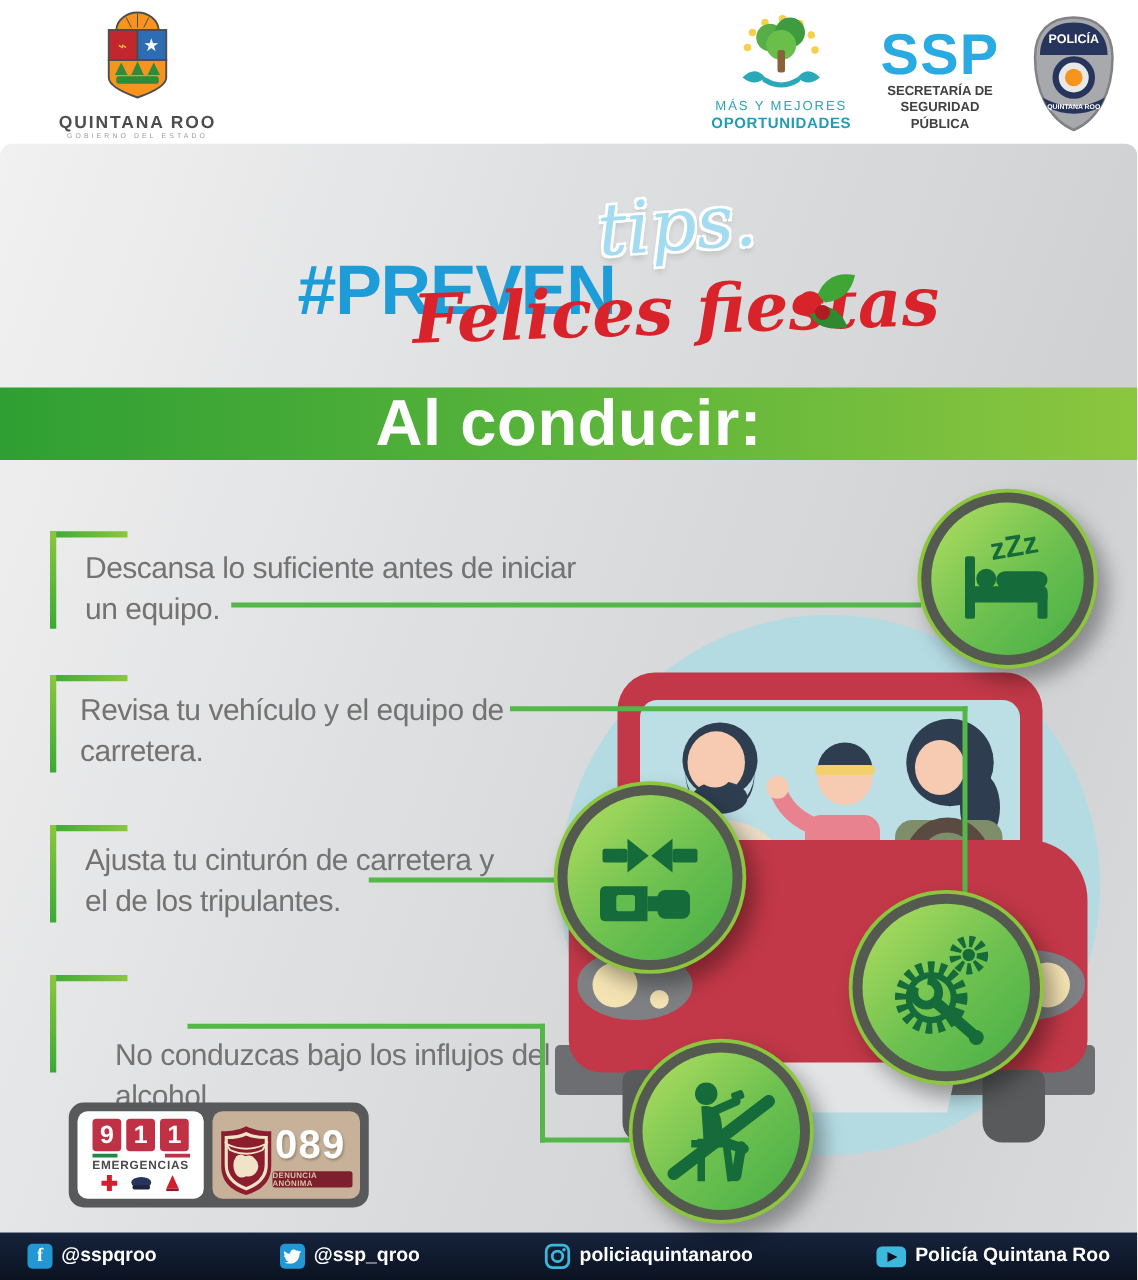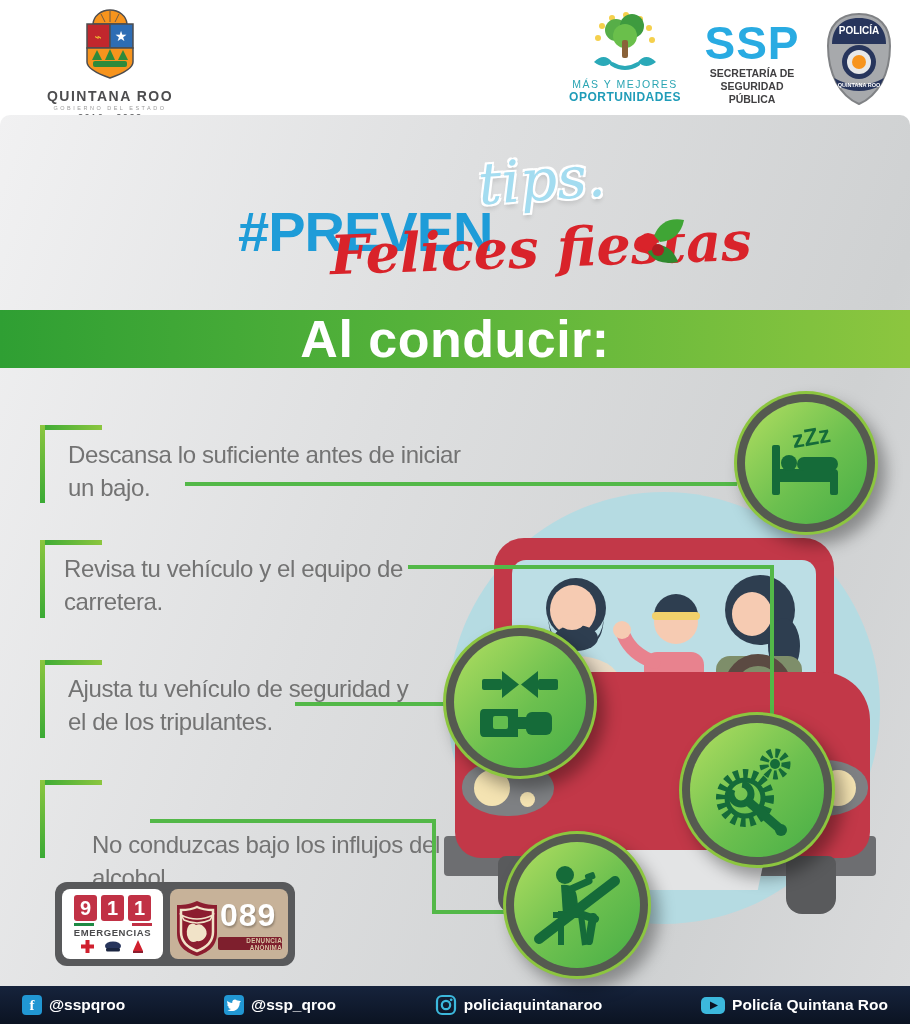--- a/index.html
+++ b/index.html
@@ -65,21 +65,21 @@
   .card911{flex:1;background:#fff;border-radius:8px;display:flex;flex-direction:column;
            align-items:center;padding-top:6px;box-sizing:border-box;}
   .digits{display:flex;gap:4px;}
   .digit{width:23px;height:26px;background:#c13145;border-radius:3px;color:#fff;font-weight:bold;
          font-size:20px;display:flex;align-items:center;justify-content:center;}
   .flagline{display:flex;width:78px;justify-content:space-between;margin-top:2px;}
   .fl-g{width:20px;height:3px;background:#1e8a44;}
   .fl-r{width:20px;height:3px;background:#c13145;}
   .emg-lbl{font-size:9.5px;font-weight:bold;color:#4a4a4c;letter-spacing:.6px;margin-top:1px;}
   .mini-icons{display:flex;gap:10px;margin-top:2px;align-items:center;}
-  .card089{width:118px;background:#c7b299;border-radius:8px;position:relative;text-align:right;}
+  .card089{width:118px;background:#c7b299;border-radius:8px;position:relative;}
   .n089{position:absolute;left:50px;top:8px;color:#fff;font-weight:bold;font-size:32px;letter-spacing:1px;
         text-shadow:1px 2px 2px rgba(0,0,0,.25);}
   .lbl089{position:absolute;left:48px;bottom:9px;width:64px;height:13px;background:#7e1f2d;border-radius:2px;
           color:#d9c5a5;font-size:6.3px;font-weight:bold;display:flex;align-items:center;justify-content:center;
           letter-spacing:.3px;}
 
   
   .footer{left:0;top:986px;width:910px;height:38px;background:linear-gradient(#16233c,#0b1322);
           display:flex;align-items:center;justify-content:space-between;padding:0 22px;box-sizing:border-box;}
   .f-item{display:flex;align-items:center;gap:7px;color:#fff;font-weight:bold;font-size:15.5px;white-space:nowrap;}
@@ -171,34 +171,34 @@
   </div>
 
   <div class="abs banner">
     <span>Al conducir:</span>
   </div>
 
   <div class="abs hline-b" style="left:40px;top:425px;width:62px;"></div>
   <div class="abs vline" style="left:40px;top:425px;height:78px;"></div>
   <div class="abs tip-text" style="left:68px;top:438px;">
     <div>Descansa lo suficiente antes de iniciar</div>
-    <div>un bajo.</div>
+    <div>un equipo.</div>
   </div>
 
   <div class="abs hline-b" style="left:40px;top:540px;width:62px;"></div>
   <div class="abs vline" style="left:40px;top:540px;height:78px;"></div>
   <div class="abs tip-text" style="left:64px;top:552px;">
     <div>Revisa tu vehículo y el equipo de</div>
     <div>carretera.</div>
   </div>
 
   <div class="abs hline-b" style="left:40px;top:660px;width:62px;"></div>
   <div class="abs vline" style="left:40px;top:660px;height:78px;"></div>
   <div class="abs tip-text" style="left:68px;top:672px;">
-    <div>Ajusta tu vehículo de seguridad y</div>
+    <div>Ajusta tu cinturón de carretera y</div>
     <div>el de los tripulantes.</div>
   </div>
 
   <div class="abs hline-b" style="left:40px;top:780px;width:62px;"></div>
   <div class="abs vline" style="left:40px;top:780px;height:78px;"></div>
   <div class="abs tip-text" style="left:68px;top:828px;margin-left:24px;">
     <div>No conduzcas bajo los influjos del</div>
     <div>alcohol.</div>
   </div>
 

